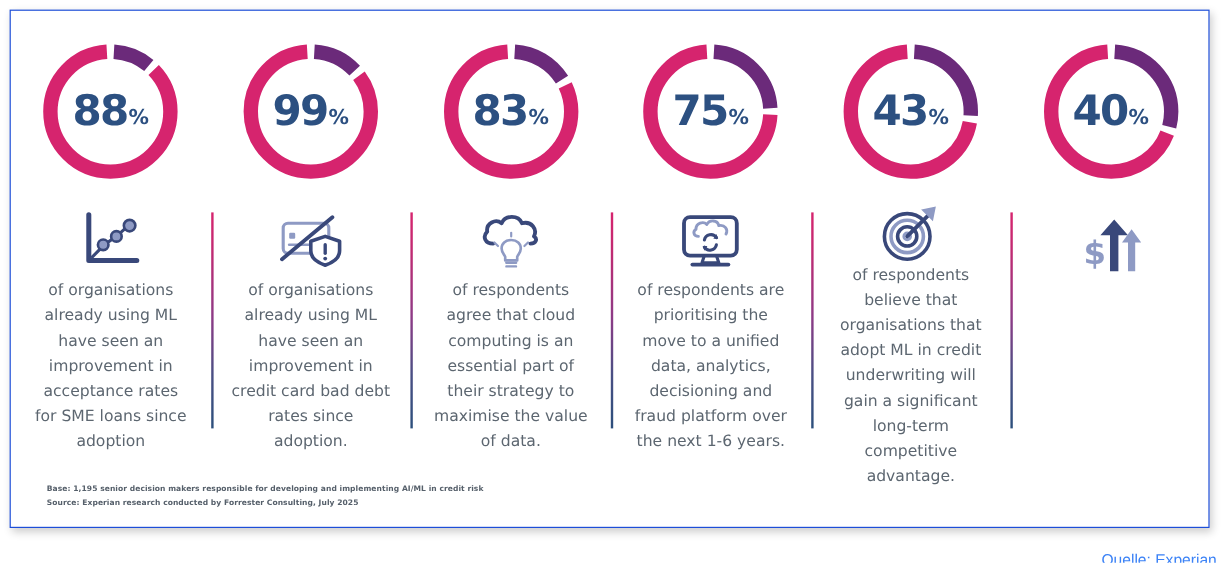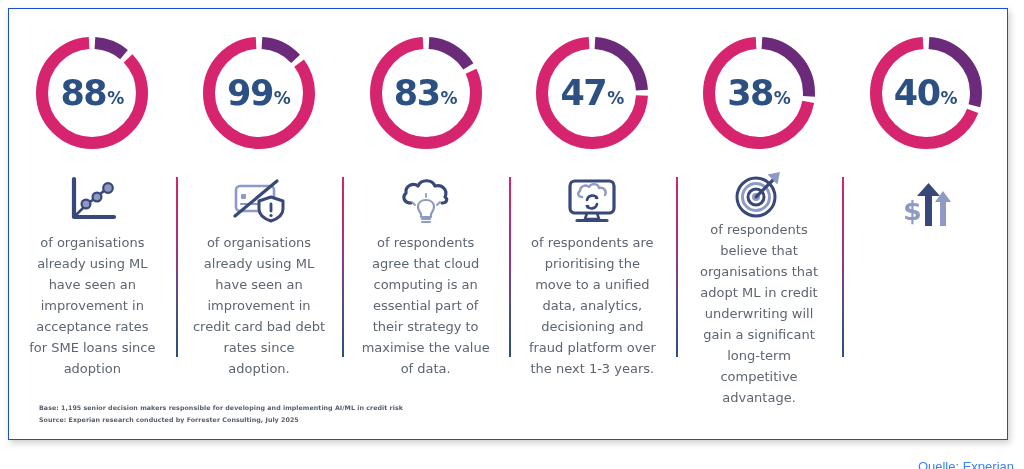--- a/index.html
+++ b/index.html
@@ -217,48 +217,48 @@
     </div>
 
     <div class="stat-column">
       <div class="column-divider"></div>
       <div class="donut-wrap">
         <svg width="124" height="124" viewBox="0 0 124 124" aria-hidden="true">
           <circle cx="62" cy="62" r="50" fill="none" stroke="#6b2a7a" stroke-width="12" stroke-dasharray="72.53981633974483 241.61944901923448" stroke-dashoffset="-3" style="transform: rotate(-90deg); transform-origin: 62px 62px;"></circle>
           <circle cx="62" cy="62" r="50" fill="none" stroke="#d6246e" stroke-width="12" stroke-dasharray="229.61944901923448 84.53981633974485" stroke-dashoffset="-3" style="transform: rotate(-90deg) scale(1,-1); transform-origin: 62px 62px;"></circle>
         </svg>
         <div class="donut-center">
-          <span class="pct-value">47</span>
+          <span class="pct-value">75</span>
           <span class="pct-sign">%</span>
         </div>
       </div>
       <div class="icon-box">
         <svg width="58" height="50" viewBox="0 0 58 50">
           <rect x="7" y="6" width="44" height="32" rx="5" fill="none" stroke="#39487a" stroke-width="3.2"></rect>
           <path d="M19 22 C15 22 14 18 17 16 C17 11 23 9 26 12 C28 8 35 8 36 13 C41 12 44 16 42 20" fill="none" stroke="#8e9ac4" stroke-width="2.4" stroke-linecap="round" stroke-linejoin="round"></path>
           <path d="M24 25 A5.5 5.5 0 0 1 34 23" fill="none" stroke="#39487a" stroke-width="2.6" stroke-linecap="round"></path>
           <path d="M34 29 A5.5 5.5 0 0 1 24 31" fill="none" stroke="#39487a" stroke-width="2.6" stroke-linecap="round"></path>
           <path d="M34 20 L35.5 24 L31.5 24 Z" fill="#39487a"></path>
           <path d="M24 34 L22.5 30 L26.5 30 Z" fill="#39487a"></path>
           <path d="M24 38 L22 44 L36 44 L34 38" fill="none" stroke="#39487a" stroke-width="2.6" stroke-linejoin="round"></path>
           <line x1="14" y1="45.5" x2="44" y2="45.5" stroke="#39487a" stroke-width="3.2" stroke-linecap="round"></line>
         </svg>
       </div>
-      <div class="caption">of respondents are prioritising the move to a unified data, analytics, decisioning and fraud platform over the next 1-3 years.</div>
+      <div class="caption">of respondents are prioritising the move to a unified data, analytics, decisioning and fraud platform over the next 1-6 years.</div>
     </div>
 
     <div class="stat-column">
       <div class="column-divider"></div>
       <div class="donut-wrap">
         <svg width="124" height="124" viewBox="0 0 124 124" aria-hidden="true">
           <circle cx="62" cy="62" r="50" fill="none" stroke="#6b2a7a" stroke-width="12" stroke-dasharray="78.82300164692442 235.33626371205492" stroke-dashoffset="-3" style="transform: rotate(-90deg); transform-origin: 62px 62px;"></circle>
           <circle cx="62" cy="62" r="50" fill="none" stroke="#d6246e" stroke-width="12" stroke-dasharray="223.33626371205492 90.82300164692441" stroke-dashoffset="-3" style="transform: rotate(-90deg) scale(1,-1); transform-origin: 62px 62px;"></circle>
         </svg>
         <div class="donut-center">
-          <span class="pct-value">38</span>
+          <span class="pct-value">43</span>
           <span class="pct-sign">%</span>
         </div>
       </div>
       <div class="icon-box">
         <svg width="56" height="50" viewBox="0 0 56 50">
           <circle cx="25" cy="28" r="19" fill="none" stroke="#39487a" stroke-width="3"></circle>
           <circle cx="25" cy="28" r="13.5" fill="none" stroke="#8e9ac4" stroke-width="3"></circle>
           <circle cx="25" cy="28" r="8" fill="none" stroke="#39487a" stroke-width="3"></circle>
           <circle cx="25" cy="28" r="2.8" fill="none" stroke="#8e9ac4" stroke-width="2.4"></circle>
           <line x1="25" y1="28" x2="44" y2="9" stroke="#39487a" stroke-width="3.2" stroke-linecap="round"></line>

